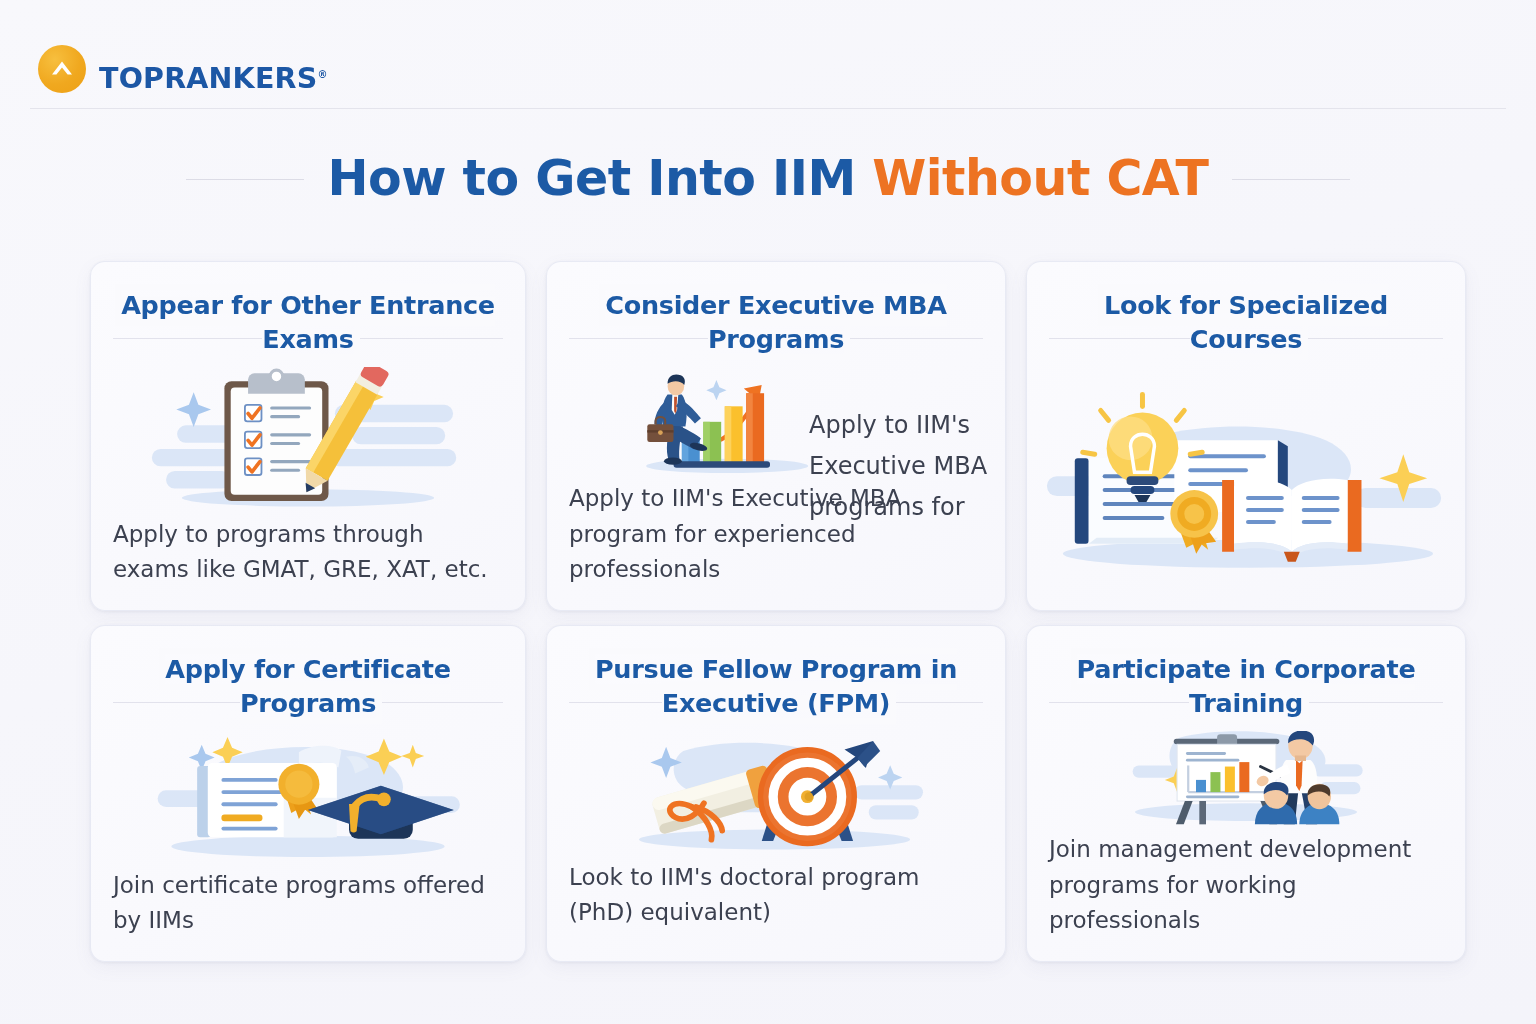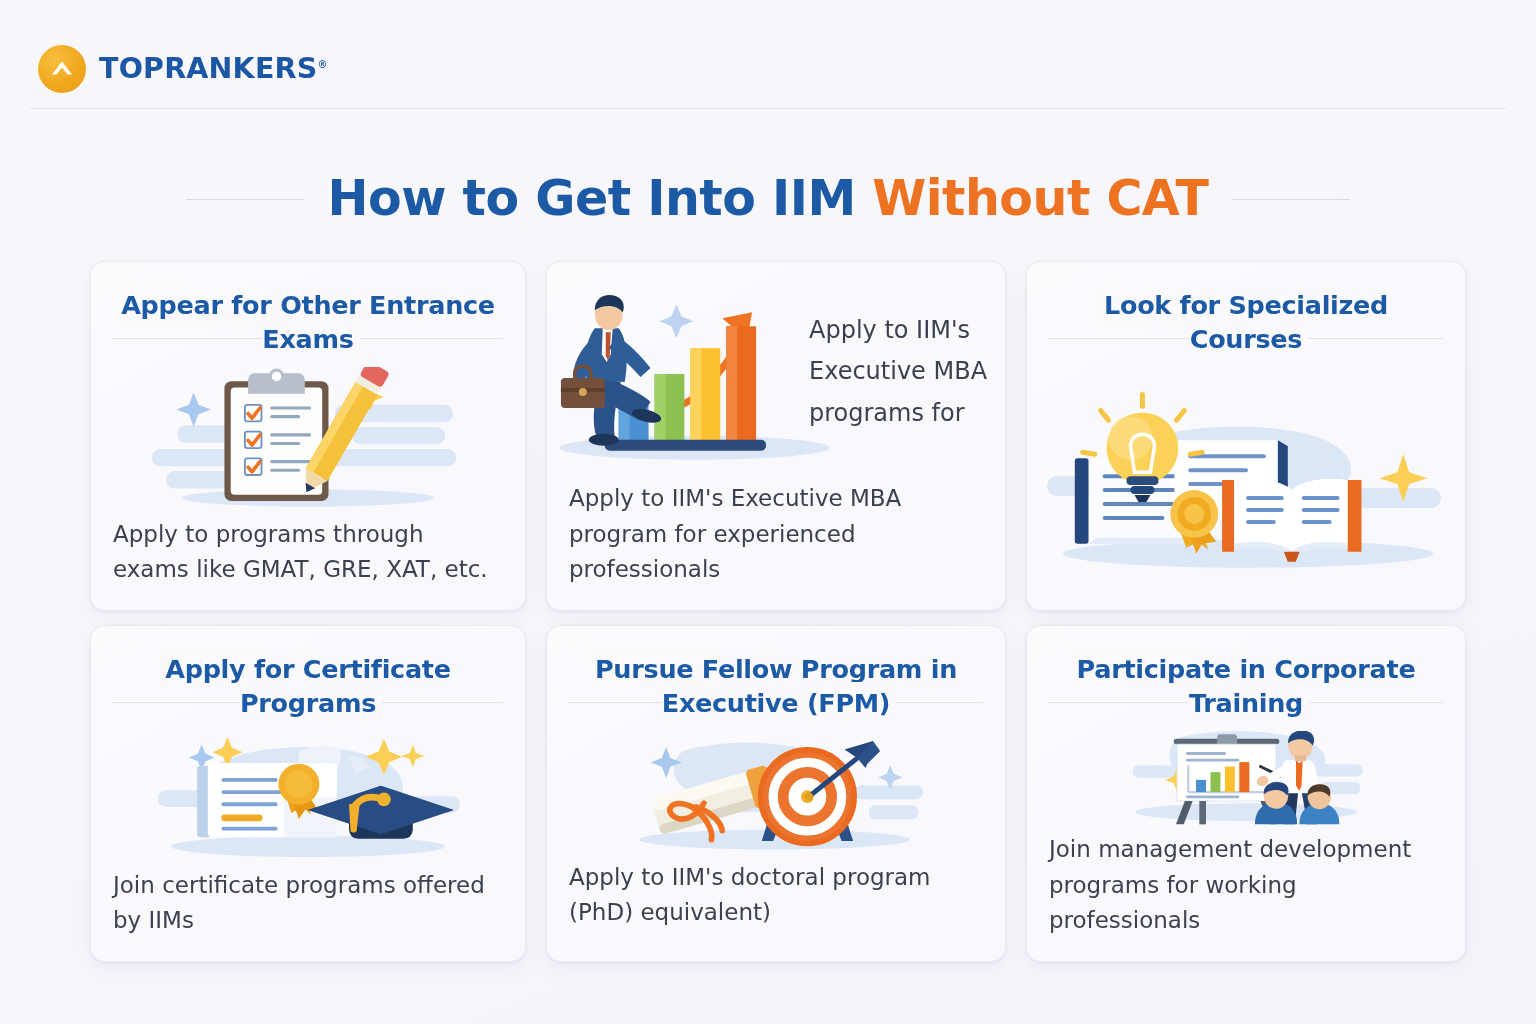--- a/index.html
+++ b/index.html
@@ -31,21 +31,21 @@
     width: 1476px;
     height: 1px;
     background: #e4e4ec;
   }
 
   .logo-wrap {
     position: absolute;
     left: 38px;
     top: 45px;
     display: flex;
-    align-items: center;
+    align-items: flex-end;
     gap: 13px;
   }
 
   .logo-mark {
     width: 48px;
     height: 48px;
     border-radius: 50%;
     background: radial-gradient(circle at 35% 30%, #f7bf3e 0%, #f0a81f 55%, #eda015 100%);
     display: flex;
     align-items: center;
@@ -75,21 +75,20 @@
   
   .title-row {
     position: absolute;
     top: 152px;
     left: 0;
     width: 1536px;
     display: flex;
     align-items: center;
     justify-content: center;
     gap: 24px;
-    margin-top: 20px;
   }
 
   .title-rule {
     height: 1px;
     width: 118px;
     background: #dcdce6;
     flex-shrink: 0;
   }
 
   .page-title {
@@ -272,20 +271,23 @@
           <rect x="234" y="-16" width="32" height="22" rx="5" fill="#e2685f"></rect>
           <path d="M234 142 h32 l-16 26 z" fill="#f1d9a8"></path>
           <path d="M243 158 h14 l-7 10 z" fill="#243c63"></path>
         </g>
       </svg>
     </div>
     <div class="card-desc">Apply to programs through exams like GMAT, GRE, XAT, etc.</div>
   </div>
 
   <div class="card">
+    <div class="card-head">
+      <span class="card-title">Consider Executive MBA Programs</span>
+    </div>
     <div class="card-illus">
       <svg viewBox="0 0 460 185" preserveAspectRatio="xMidYMid meet" aria-hidden="true">
         <g fill="#dbe6f7">
           <ellipse cx="148" cy="166" rx="136" ry="12"></ellipse>
         </g>
         <path d="M130 22 L135 34 L147 39 L135 44 L130 56 L125 44 L113 39 L125 34 Z" fill="#bcd4f1"></path>
 
         <path d="M118 128 C 150 124, 170 96, 196 58" stroke="#ef7322" stroke-width="7" fill="none" stroke-linecap="round"></path>
         <path d="M176 36 L206 30 L200 62 L190 48 Z" fill="#ef7322"></path>
 
@@ -503,21 +505,21 @@
         <circle cx="274" cy="92" r="34" fill="none" stroke="#ea6a20" stroke-width="15"></circle>
         <circle cx="274" cy="92" r="9" fill="#f0ab22"></circle>
         <circle cx="274" cy="92" r="62" fill="#ffffff" opacity="0.07"></circle>
 
         <line x1="276" y1="92" x2="344" y2="38" stroke="#24477d" stroke-width="7" stroke-linecap="round"></line>
         <path d="M326 26 L366 14 L356 52 L344 38 Z" fill="#24477d"></path>
         <path d="M344 38 L366 14 L376 28 L354 50 Z" fill="#2c5188"></path>
         <circle cx="276" cy="92" r="6" fill="#e0a024"></circle>
       </svg>
     </div>
-    <div class="card-desc desc-tall">Apply to IIM's doctoral program (PhD) equivalent)</div>
+    <div class="card-desc desc-tall">Look to IIM's doctoral program (PhD) equivalent)</div>
   </div>
 
   <div class="card">
     <div class="card-head">
       <span class="card-title">Participate in Corporate Training</span>
     </div>
     <div class="card-illus">
       <svg viewBox="0 0 440 175" preserveAspectRatio="xMidYMid meet" aria-hidden="true">
         <g fill="#dbe6f7">
           <path d="M100 12 C 170 -6, 280 -2, 330 18 C 382 40, 368 82, 320 84 L120 84 C 76 80, 72 28, 100 12 Z"></path>

